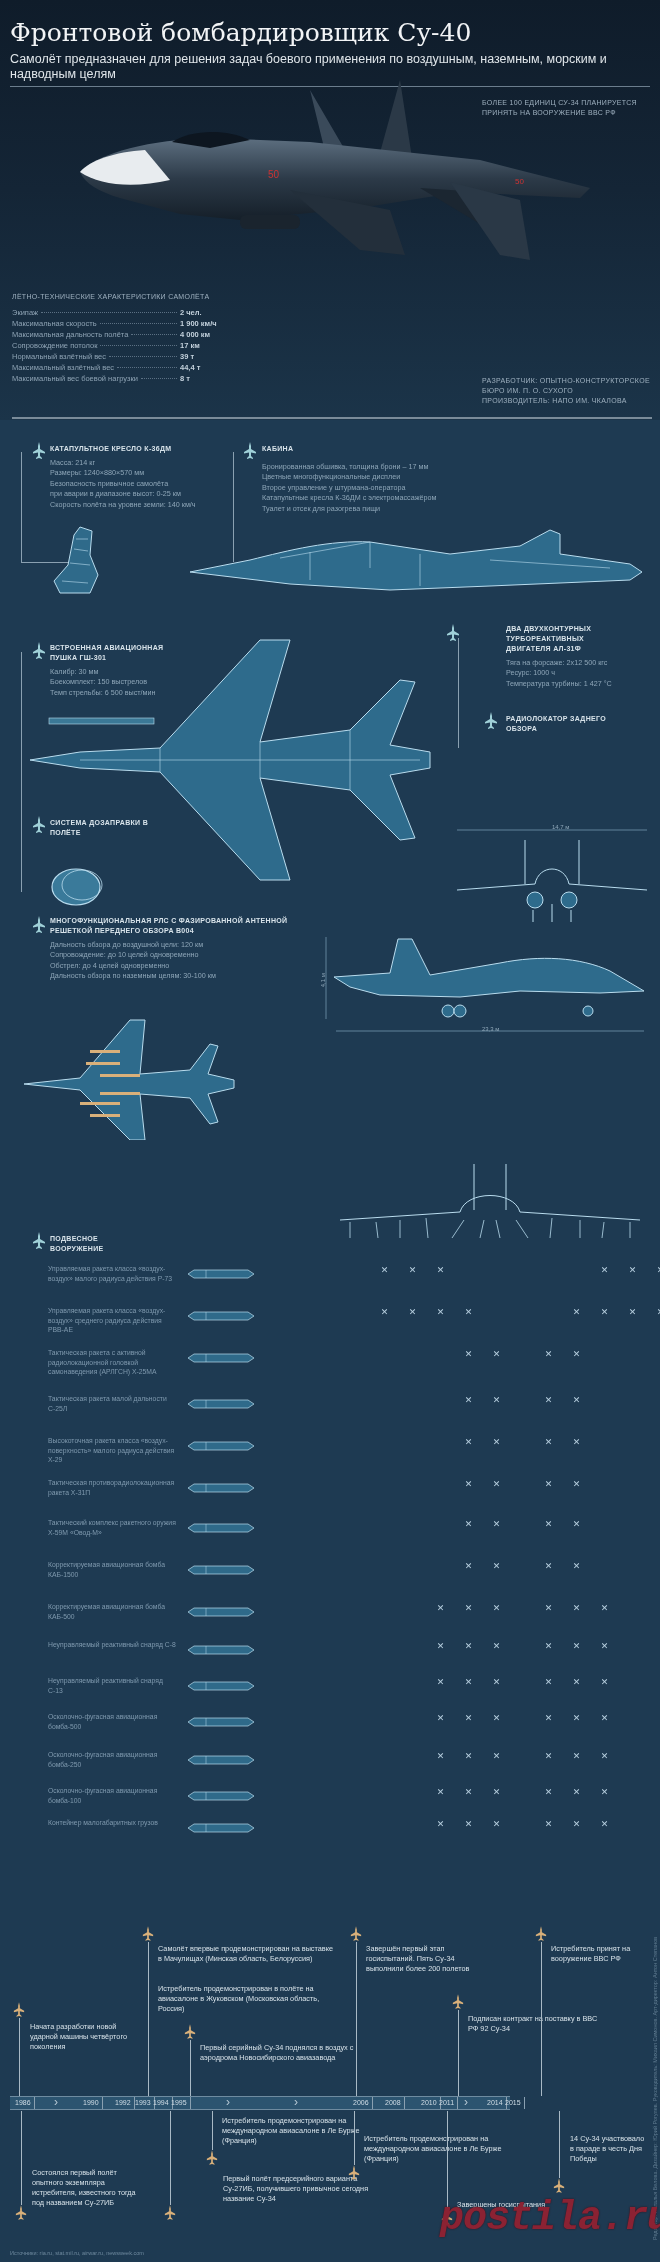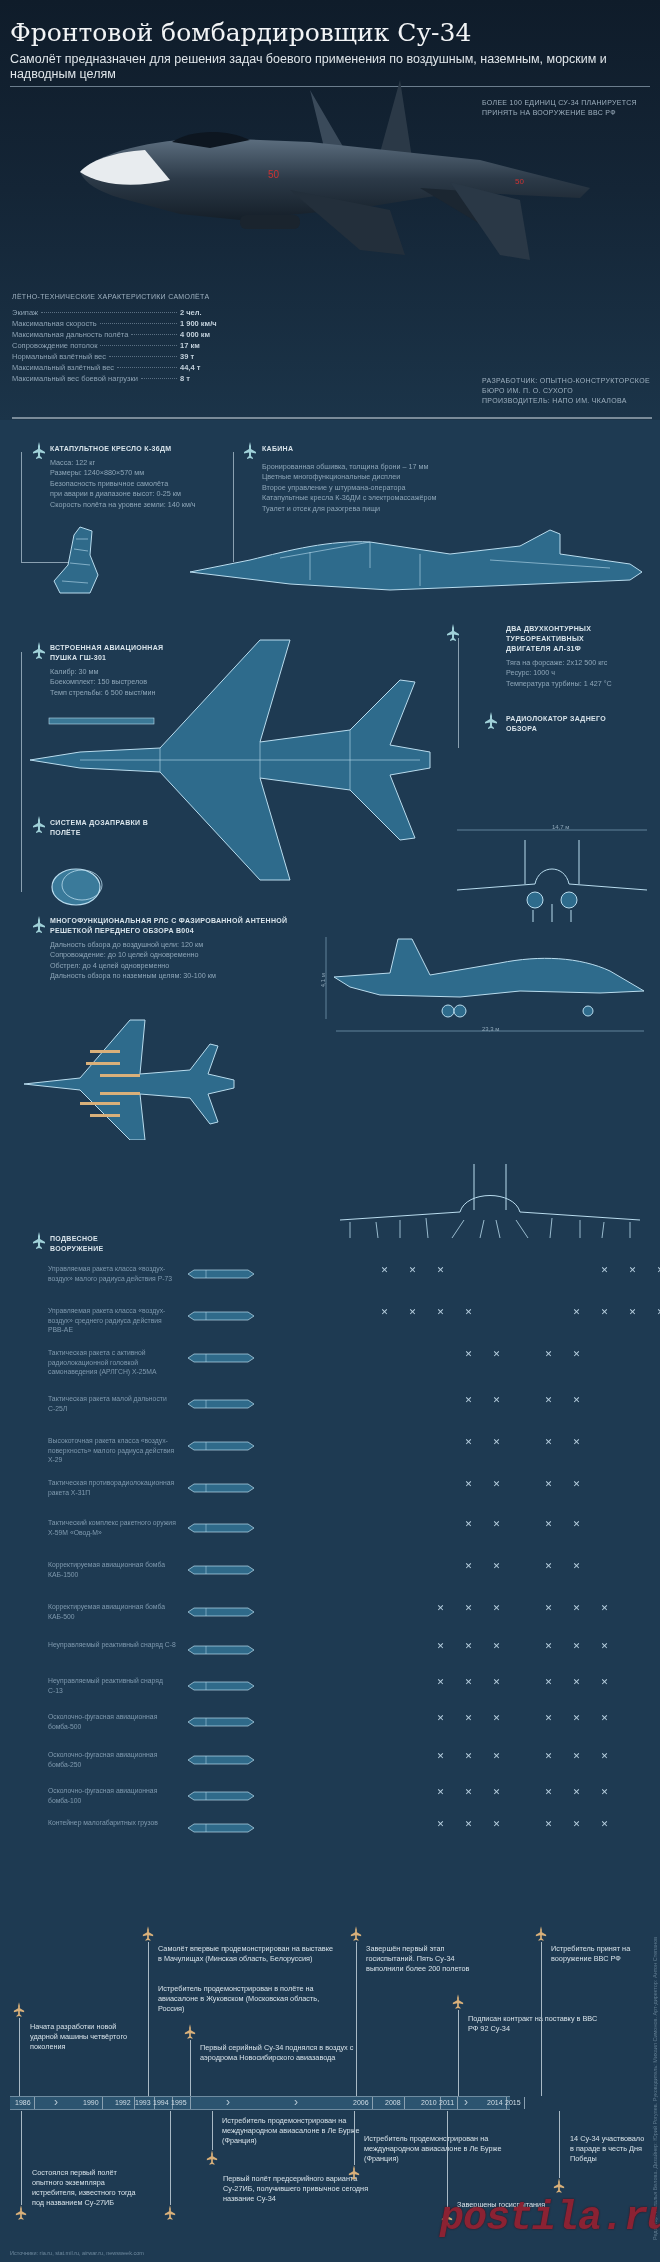--- a/index.html
+++ b/index.html
@@ -44,21 +44,21 @@
 
 <svg width="0" height="0" style="position:absolute">
   <defs>
     <symbol id="jet" viewBox="0 0 14 18">
       <path d="M7 0 L8 4 L8 7 L13 10 L13 11.5 L8 10.5 L8 14 L10 16 L10 17 L7 16 L4 17 L4 16 L6 14 L6 10.5 L1 11.5 L1 10 L6 7 L6 4 Z" fill="currentColor"></path>
     </symbol>
   </defs>
 </svg>
 
 <div class="top"></div>
-<h1 class="title">Фронтовой бомбардировщик Су-34</h1>
+<h1 class="title">Фронтовой бомбардировщик Су-40</h1>
 <p class="subtitle">Самолёт предназначен для решения задач боевого применения по воздушным, наземным, морским и надводным целям</p>
 <div class="hr"></div>
 <div class="planned">Более 100 единиц Су-34 планируется принять на вооружение ВВС РФ</div>
 
 <svg class="hero" viewBox="0 0 540 210">
   <defs>
     <linearGradient id="body" x1="0" y1="0" x2="0" y2="1">
       <stop offset="0" stop-color="#5d6f80"></stop>
         <stop offset=".5" stop-color="#2c3a48"></stop>
         <stop offset="1" stop-color="#151f29"></stop>
@@ -122,21 +122,21 @@
 <div class="sep"></div>
 
 <svg class="jet" style="left:32px;top:442px;color:#9fd0d8">
     <use href="#jet"></use>
   </svg>
 <div class="vline" style="left:21px;top:452px;height:110px"></div>
 <div class="hline" style="left:21px;top:562px;width:62px"></div>
 <div class="blk" style="left:50px;top:444px;width:190px">
   <div class="h">Катапультное кресло К-36ДМ</div>
   <div style="height:4px"></div>
-  <div>Масса: 122 кг</div>
+  <div>Масса: 214 кг</div>
   <div>Размеры: 1240×880×570 мм</div>
   <div>Безопасность привычное самолёта</div>
   <div>при аварии в диапазоне высот: 0-25 км</div>
   <div>Скорость полёта на уровне земли: 140 км/ч</div>
 </div>
 <svg class="bp" style="left:50px;top:525px;width:60px;height:70px" viewBox="0 0 60 70">
   <path d="M30 2 L42 6 L40 30 L48 50 L40 68 L10 68 L4 56 L18 40 L24 10 Z" fill="#2f6a8a" stroke="#b9dcee" stroke-width="1"></path>
   <path d="M26 14 L38 14 M24 24 L38 26 M20 38 L40 40 M12 56 L38 58" stroke="#b9dcee" stroke-width=".6"></path>
 </svg>
 

